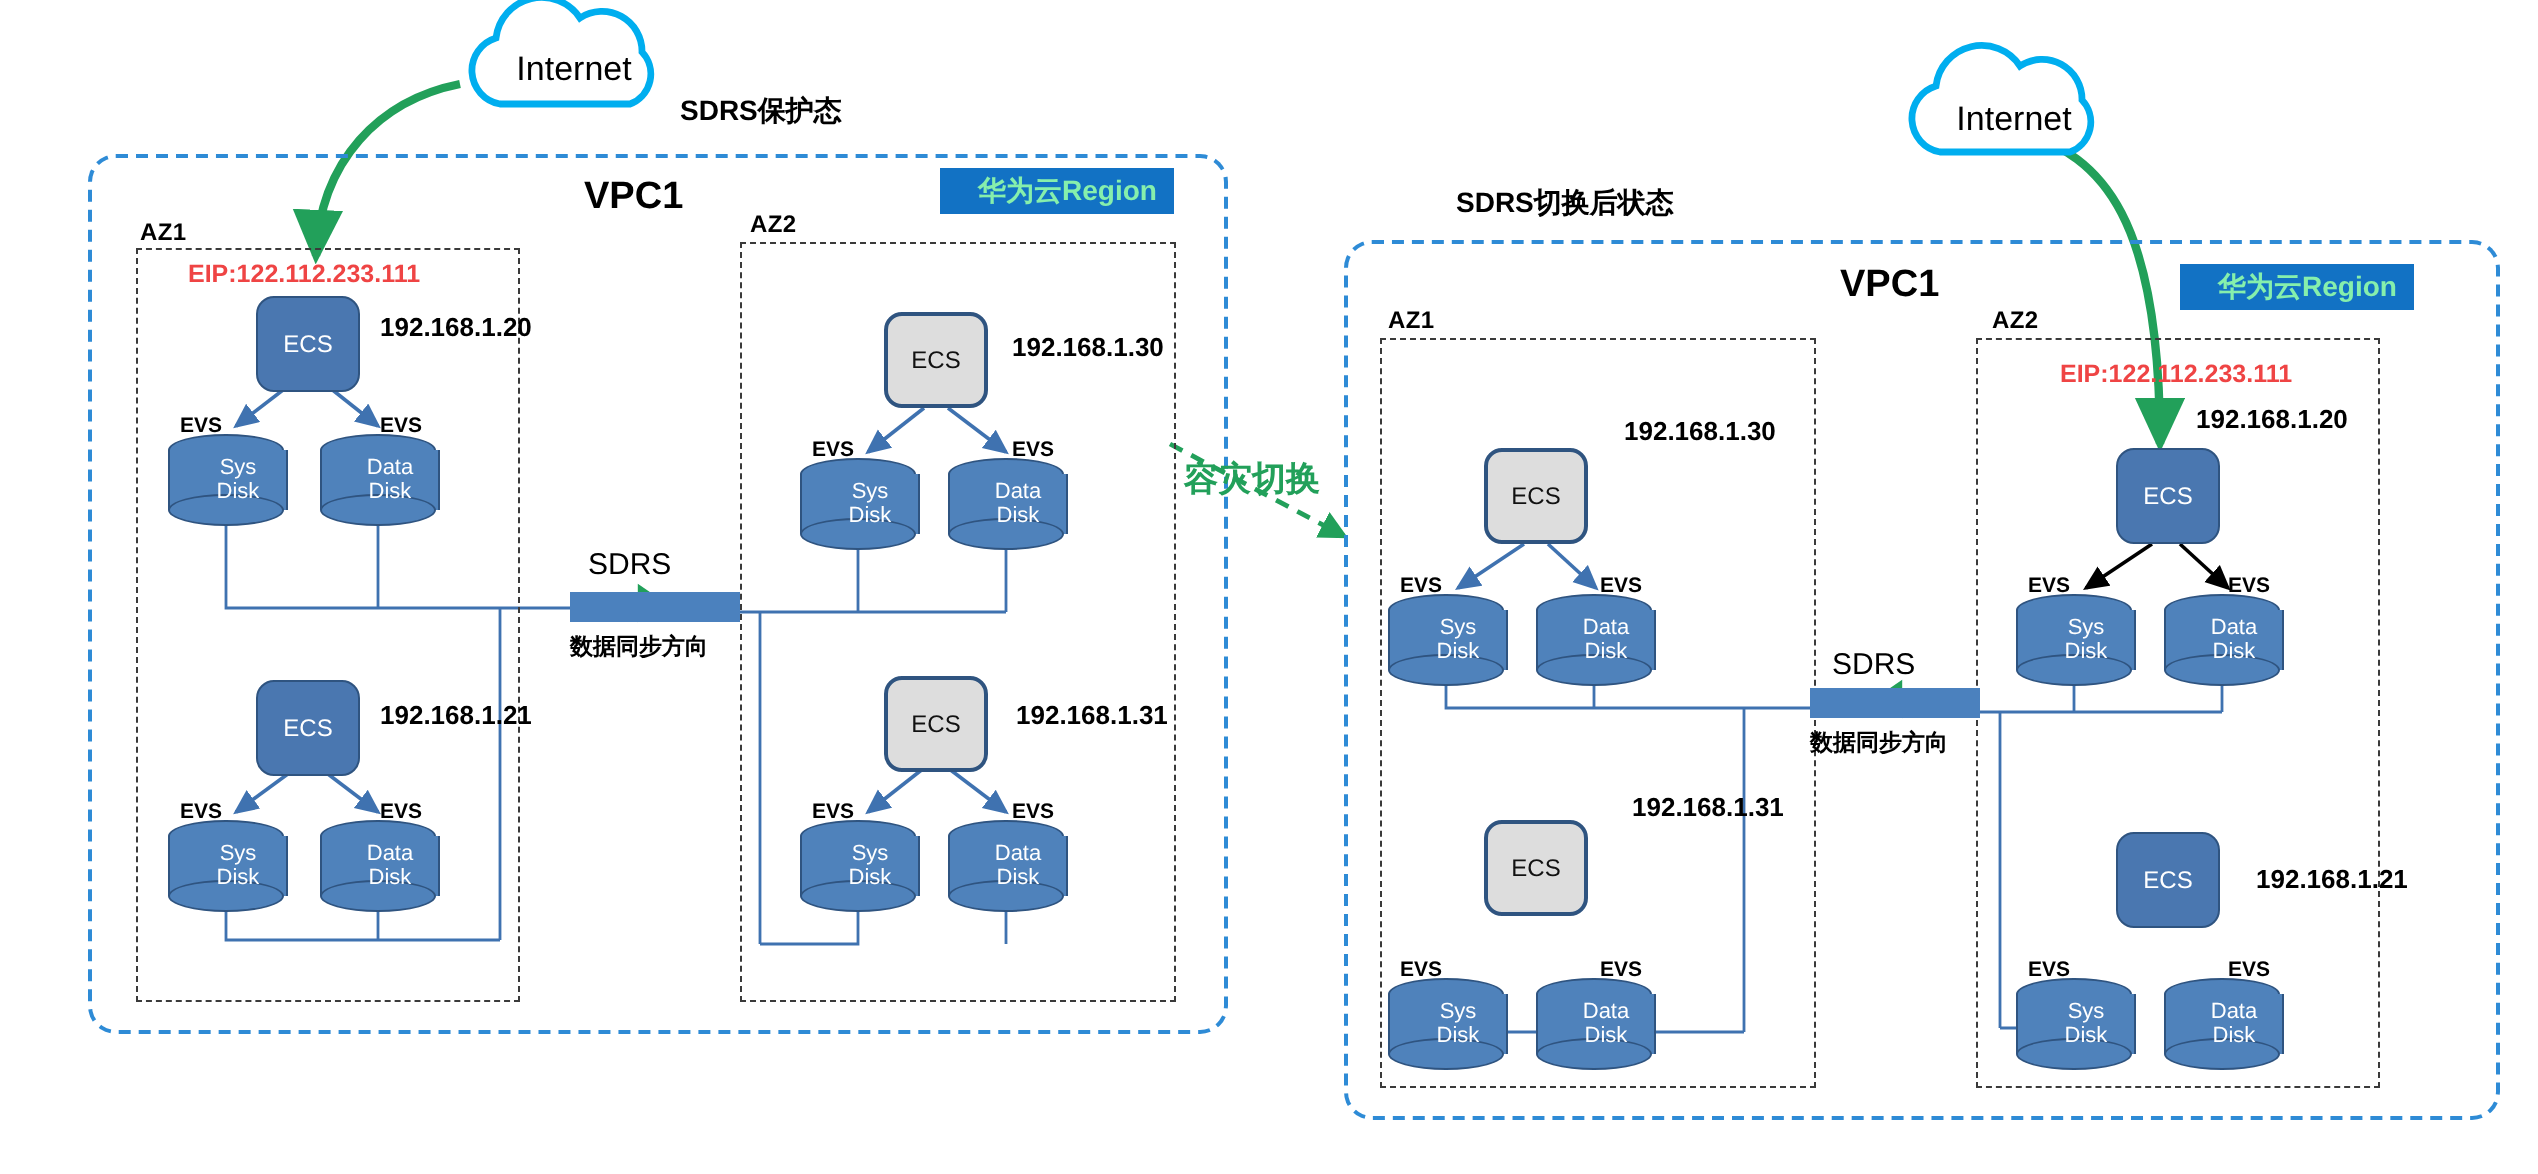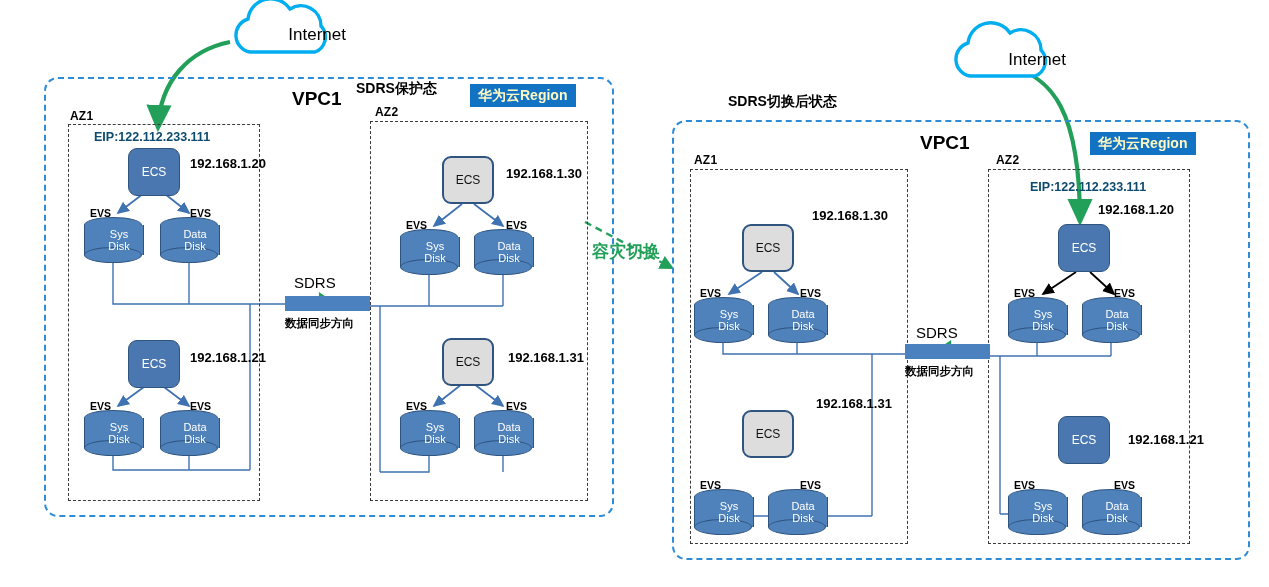--- a/index.html
+++ b/index.html
@@ -9,24 +9,24 @@
   svg.layer{position:absolute;left:0;top:0;width:1269px;height:587px;overflow:visible;}
 
   
   .vpc{position:absolute;border:2px dashed #2E8BD6;border-radius:14px;box-sizing:border-box;background:transparent;}
   .az{position:absolute;border:1.5px dashed #3a3a3a;box-sizing:border-box;background:transparent;}
   .az-label{position:absolute;font-size:12px;font-weight:bold;color:#000;letter-spacing:.2px;}
 
   
   .vpc-title{position:absolute;font-size:19px;font-weight:bold;color:#000;}
   .state-title{position:absolute;font-size:14px;font-weight:bold;color:#000;}
-  .region-badge{position:absolute;background:#1272C4;color:#fef9c3;font-size:14px;font-weight:bold;
-                padding:4px 9px 5px 8px;white-space:nowrap;line-height:1;}
+  .region-badge{position:absolute;background:#1272C4;color:#86efac;font-size:14px;font-weight:bold;
+                padding:4px 9px 5px 19px;white-space:nowrap;line-height:1;}
   .ip{position:absolute;font-size:13px;font-weight:bold;color:#000;white-space:nowrap;}
-  .eip{position:absolute;font-size:12.5px;font-weight:bold;color:#0c4a6e;white-space:nowrap;}
+  .eip{position:absolute;font-size:12.5px;font-weight:bold;color:#ef4444;white-space:nowrap;}
   .evs{position:absolute;font-size:10.5px;font-weight:bold;color:#000;}
 
   
   .ecs{position:absolute;width:52px;height:48px;border-radius:9px;box-sizing:border-box;
        display:flex;align-items:center;justify-content:center;font-size:12px;}
   .ecs.active{background:#4A77B0;border:1.6px solid #2F5480;color:#ffffff;}
   .ecs.standby{background:#DDDDDD;border:2.2px solid #2F5480;color:#111111;}
 
   
   .disk{position:absolute;width:58px;height:44px;}
@@ -39,21 +39,21 @@
   .disk .txt{position:absolute;left:0;top:11px;width:70px;text-align:center;color:#fff;
              font-size:11px;line-height:12px;z-index:3;}
 
   
   .sdrs-band{position:absolute;height:15px;background:#4B81BE;}
   .sdrs-label{position:absolute;font-size:15px;color:#000;white-space:nowrap;}
   .sdrs-sub{position:absolute;font-size:11.5px;font-weight:bold;color:#000;white-space:nowrap;}
 
   
   .cloud{position:absolute;}
-  .cloud .ctxt{position:absolute;width:100%;text-align:right;font-size:17px;color:#000;}
+  .cloud .ctxt{position:absolute;width:100%;text-align:center;font-size:17px;color:#000;}
 
   
   .switch-label{position:absolute;font-size:17px;font-weight:bold;color:#22A05A;white-space:nowrap;}
 </style>
 </head>
 <body>
 
 <div class="stage">
 
   <svg class="layer">
@@ -152,21 +152,21 @@
     </g>
 
     <g>
       <path d="M305,298 L320,298 L320,294 L331,301.5 L320,309 L320,305 L305,305 z" fill="none" stroke="#22A05A" stroke-width="2.2"></path>
     </g>
     <g>
       <path d="M965,346 L950,346 L950,342 L939,349.5 L950,357 L950,353 L965,353 z" fill="none" stroke="#22A05A" stroke-width="2.2"></path>
     </g>
   </svg>
 
-  <div class="state-title" style="left:356px;top:47px;margin-top:33px;">SDRS保护态</div>
+  <div class="state-title" style="left:340px;top:47px;">SDRS保护态</div>
   <div class="cloud" style="left:228px;top:25px;width:118px;">
     <div class="ctxt">Internet</div>
   </div>
 
   <div class="vpc" style="left:44px;top:77px;width:570px;height:440px;"></div>
   <div class="vpc-title" style="left:292px;top:88px;">VPC1</div>
   <div class="region-badge" style="left:470px;top:84px;">华为云Region</div>
 
   <div class="az-label" style="left:70px;top:109px;">AZ1</div>
   <div class="az" style="left:68px;top:124px;width:192px;height:377px;"></div>
@@ -240,21 +240,21 @@
     <div class="top"></div>
       <div class="body"></div>
       <div class="bot"></div>
     <div class="txt"><span>Data</span><br><span>Disk</span></div>
   </div>
 
   <div class="sdrs-label" style="left:294px;top:274px;">SDRS</div>
   <div class="sdrs-band" style="left:285px;top:296px;width:85px;"></div>
   <div class="sdrs-sub" style="left:285px;top:316px;">数据同步方向</div>
 
-  <div class="switch-label" style="left:592px;top:240px;text-align:right;">容灾切换</div>
+  <div class="switch-label" style="left:592px;top:228px;text-align:right;">容灾切换</div>
 
   <div class="state-title" style="left:728px;top:93px;">SDRS切换后状态</div>
   <div class="cloud" style="left:948px;top:50px;width:118px;">
     <div class="ctxt">Internet</div>
   </div>
 
   <div class="vpc" style="left:672px;top:120px;width:578px;height:440px;"></div>
   <div class="vpc-title" style="left:920px;top:132px;">VPC1</div>
   <div class="region-badge" style="left:1090px;top:132px;">华为云Region</div>
 

